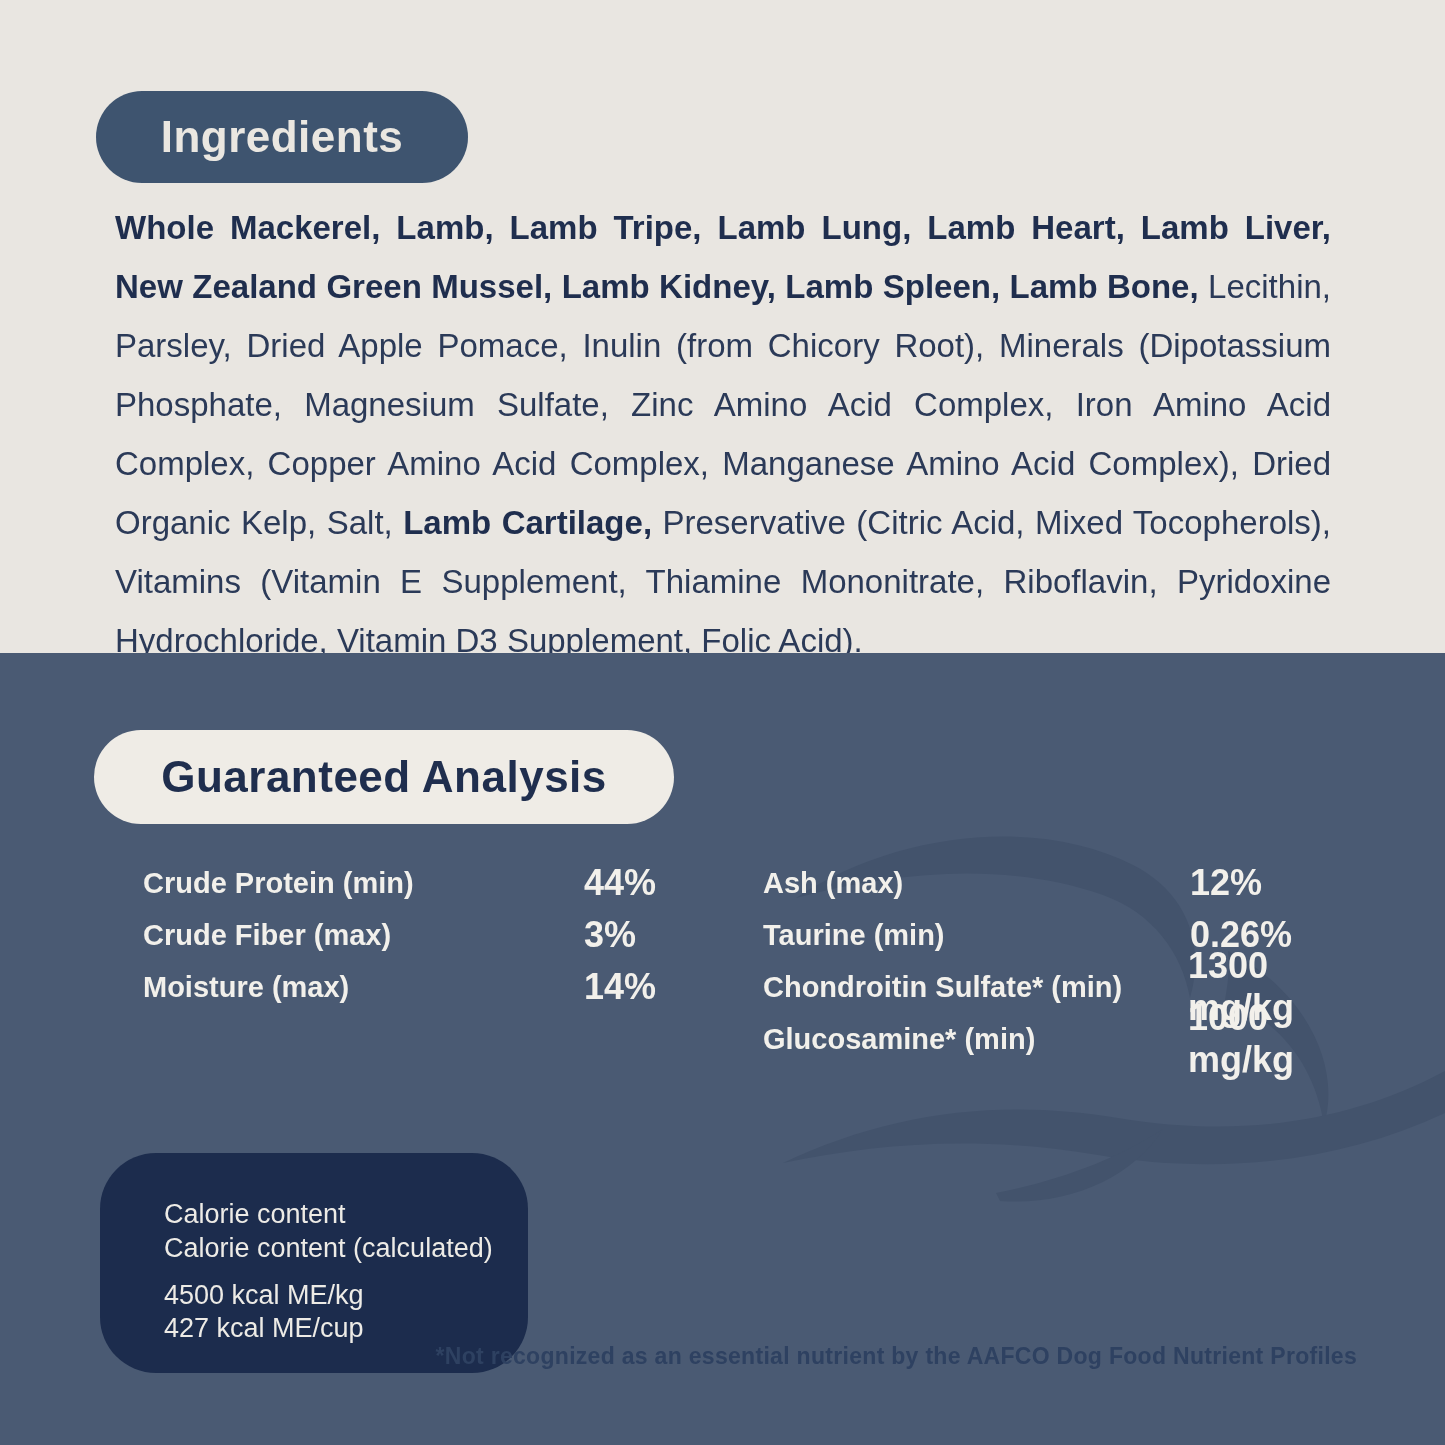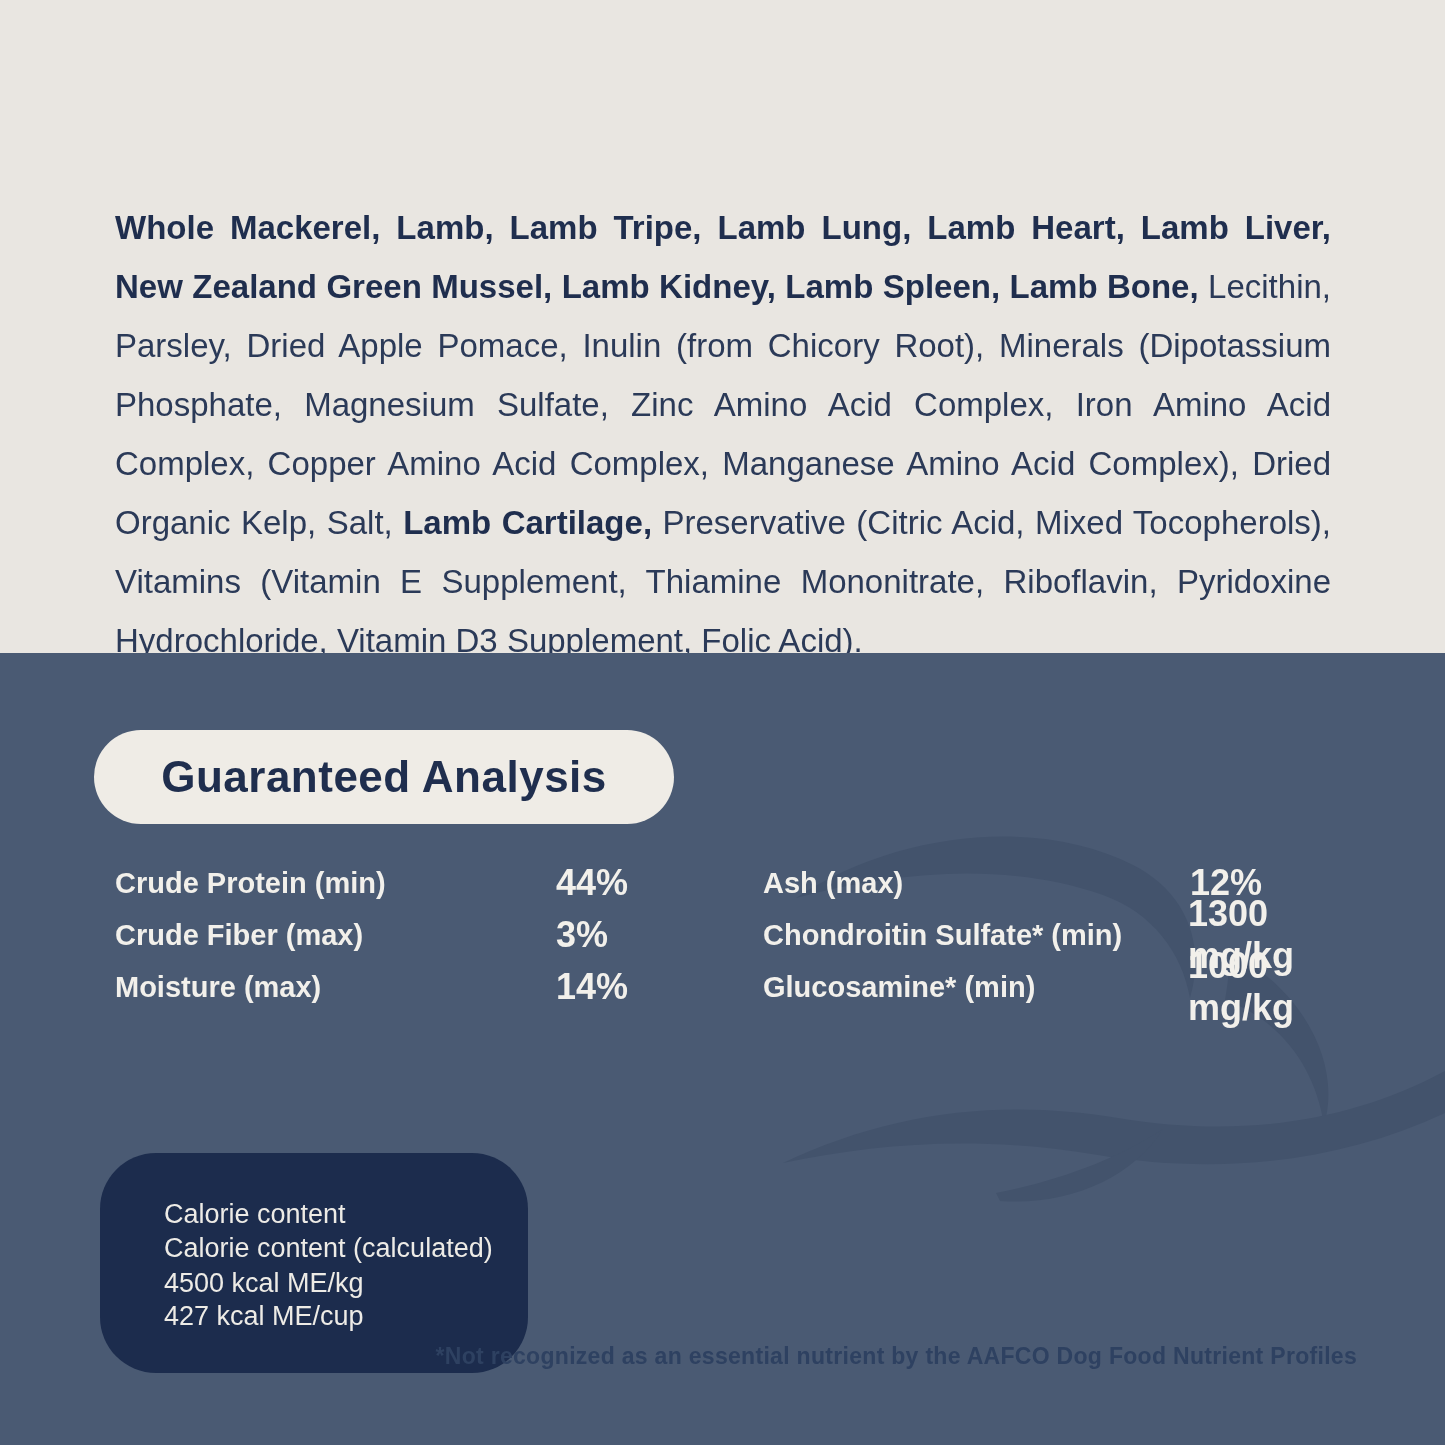--- a/index.html
+++ b/index.html
@@ -39,41 +39,44 @@
   .swoosh{position:absolute;left:738px;top:150px;pointer-events:none;}
   .pill-light{
     position:absolute;left:94px;top:77px;width:580px;height:94px;
     background:#efece6;color:#1f2e4e;
   }
   .ga-col{position:absolute;top:204px;}
   .ga-col.left{left:115px;width:620px;}
   .ga-col.right{left:763px;width:620px;}
   .ga-row{display:flex;height:52px;align-items:center;}
   .ga-label{font-weight:700;font-size:29px;}
-  .ga-col.left  .ga-label{width:441px;}
+  .ga-col.left  .ga-label{width:441px;margin-left:28px;}
   .ga-col.right .ga-label{width:427px;}
   .ga-value{font-weight:700;font-size:36px;}
   .calorie-box{
     position:absolute;left:100px;top:500px;width:428px;height:220px;
     background:#1c2c4d;border-radius:56px;
     box-sizing:border-box;padding:44px 30px 0 64px;
     font-size:27px;line-height:34px;font-weight:400;color:#edebe6;
   }
-  .calorie-box .cal-group2{margin-top:2px;line-height:33px;}
+  .calorie-box .cal-group2{margin-top:14px;line-height:33px;}
   .footnote{
     position:absolute;right:88px;top:690px;
     font-size:23px;color:#2e4161;font-weight:700;letter-spacing:0.3px;
   }
 </style>
 </head>
 <body>
 
 <div class="canvas">
 
   <section class="top">
+    <div class="pill pill-dark">
+      <span>Ingredients</span>
+    </div>
 
     <p class="ing-text"><b>Whole Mackerel, Lamb, Lamb Tripe, Lamb Lung, Lamb Heart, Lamb Liver, New Zealand Green Mussel, Lamb Kidney, Lamb Spleen, Lamb Bone,</b><span> Lecithin, Parsley, Dried Apple Pomace, Inulin (from Chicory Root), Minerals (Dipotassium Phosphate, Magnesium Sulfate, Zinc Amino Acid Complex, Iron Amino Acid Complex, Copper Amino Acid Complex, Manganese Amino Acid Complex), Dried Organic Kelp, Salt, </span><b>Lamb Cartilage,</b><span> Preservative (Citric Acid, Mixed Tocopherols), Vitamins (Vitamin E Supplement, Thiamine Mononitrate, Riboflavin, Pyridoxine Hydrochloride, Vitamin D3 Supplement, Folic Acid).</span></p>
   </section>
 
   <section class="bottom">
 
     <svg class="swoosh" width="707" height="600" viewBox="0 0 707 600" aria-hidden="true">
       <g fill="#43536c">
         <path d="M 58 95 C 160 28 300 14 395 62 C 448 89 468 140 452 195
                  C 444 150 415 110 365 92 C 275 60 165 66 58 95 Z"></path>
@@ -104,20 +107,24 @@
         <div class="ga-value">14%</div>
       </div>
     </div>
 
     <div class="ga-col right">
       <div class="ga-row">
         <div class="ga-label">Ash (max)</div>
         <div class="ga-value">12%</div>
       </div>
       <div class="ga-row">
+        <div class="ga-label">Taurine (min)</div>
+        <div class="ga-value">0.26%</div>
+      </div>
+      <div class="ga-row">
         <div class="ga-label">Chondroitin Sulfate* (min)</div>
         <div class="ga-value">1300 mg/kg</div>
       </div>
       <div class="ga-row">
         <div class="ga-label">Glucosamine* (min)</div>
         <div class="ga-value">1000 mg/kg</div>
       </div>
     </div>
 
     <div class="calorie-box">

